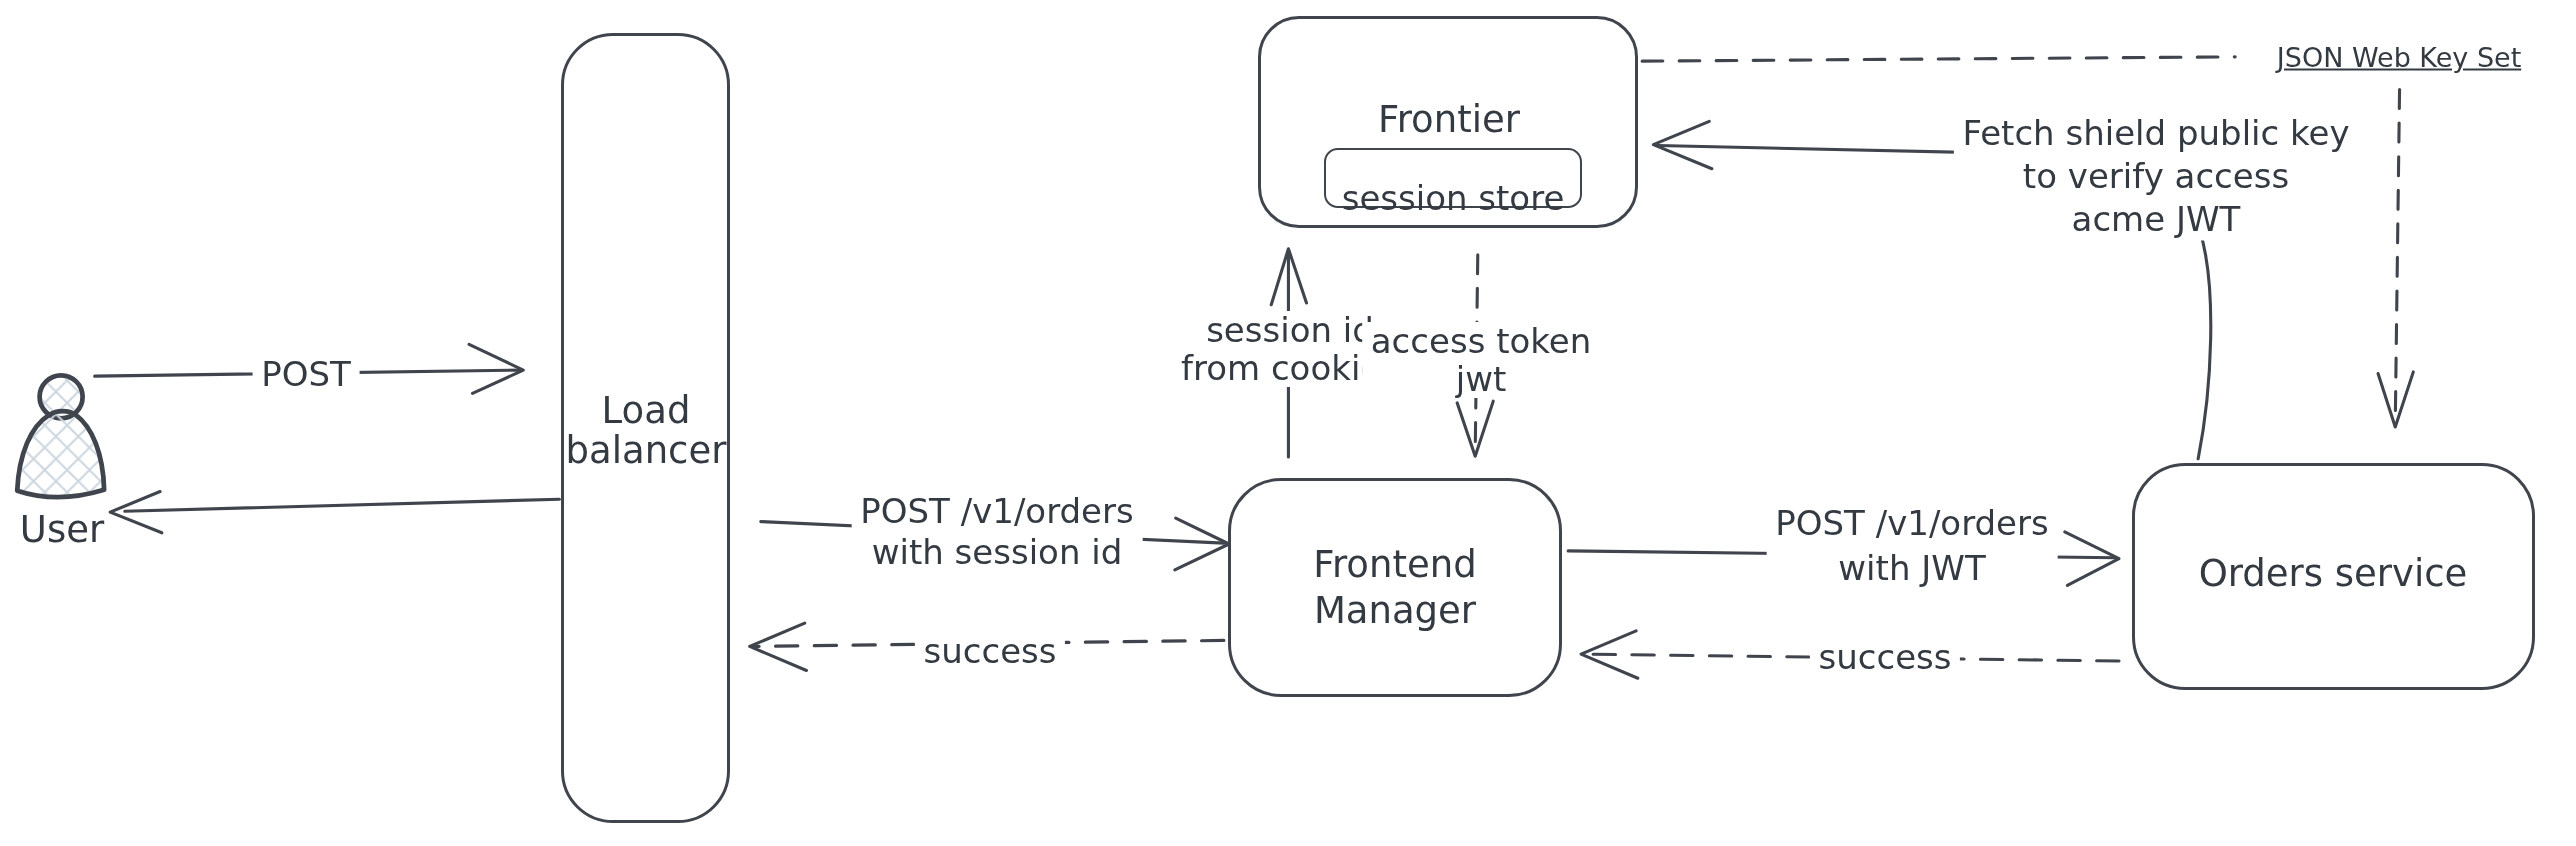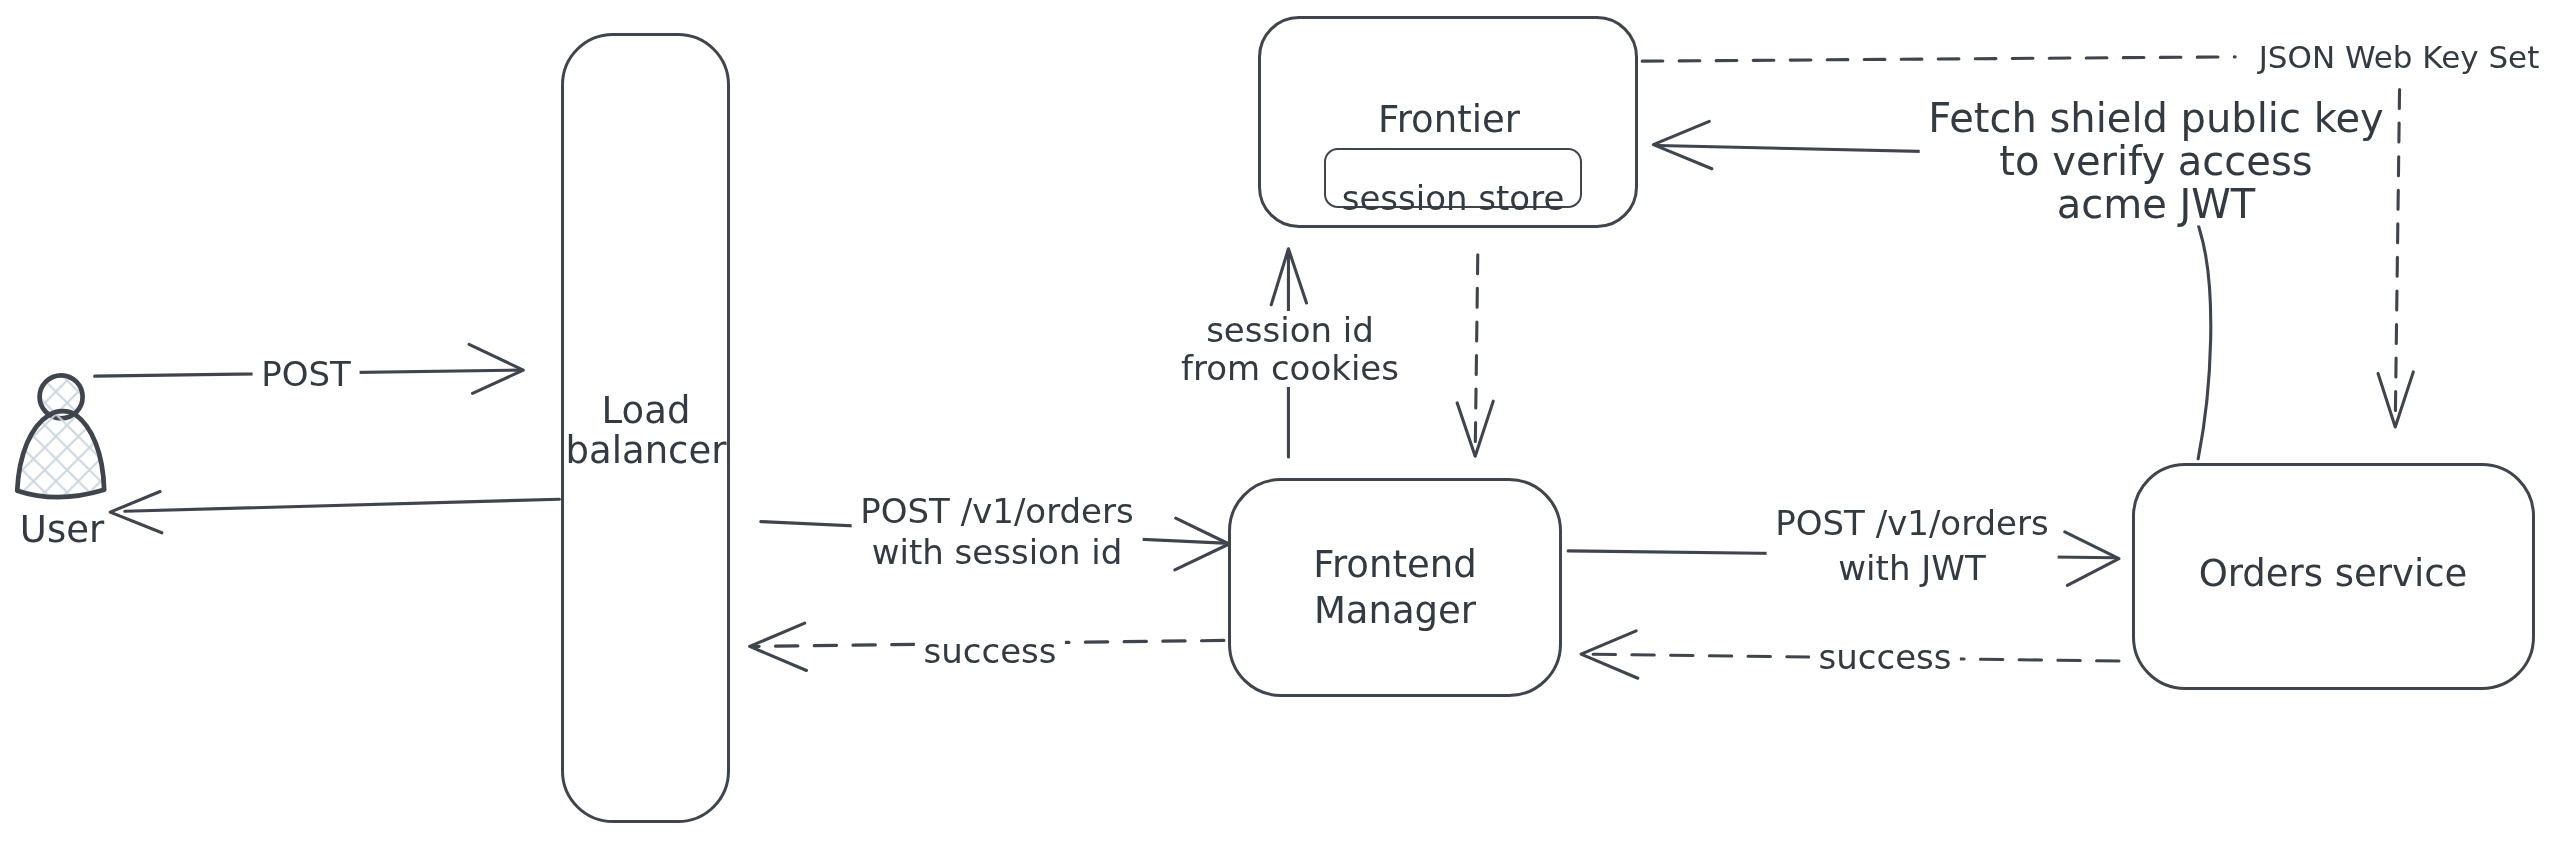--- a/index.html
+++ b/index.html
@@ -137,30 +137,34 @@
     <div>with session id</div>
   </div>
 
   <div class="label edge-label" style="left:990px;top:651px;">success</div>
 
   <div class="label edge-label" style="left:1290px;top:349px;line-height:38px;">
     <div>session id</div>
     <div>from cookies</div>
   </div>
 
+  <div class="label edge-label" style="left:1481px;top:360px;line-height:38px;">
+    <div>access token</div>
+    <div>jwt</div>
+  </div>
 
   <div class="label edge-label" style="left:1912px;top:546px;line-height:45px;">
     <div>POST /v1/orders</div>
     <div>with JWT</div>
   </div>
 
   <div class="label edge-label" style="left:1885px;top:657px;">success</div>
 
-  <div class="label edge-label" style="left:2156px;top:161px;font-size:40px;line-height:43px;">
+  <div class="label edge-label" style="left:2156px;top:176px;font-size:34px;line-height:43px;">
     <div>Fetch shield public key</div>
     <div>to verify access</div>
     <div>acme JWT</div>
   </div>
 
-  <div class="label edge-label" style="left:2399px;top:57px;font-size:31px;">JSON Web Key Set</div>
+  <div class="label edge-label" style="left:2399px;top:57px;font-size:27px;text-decoration:underline;">JSON Web Key Set</div>
 
 </div>
 
 
 </body></html>

